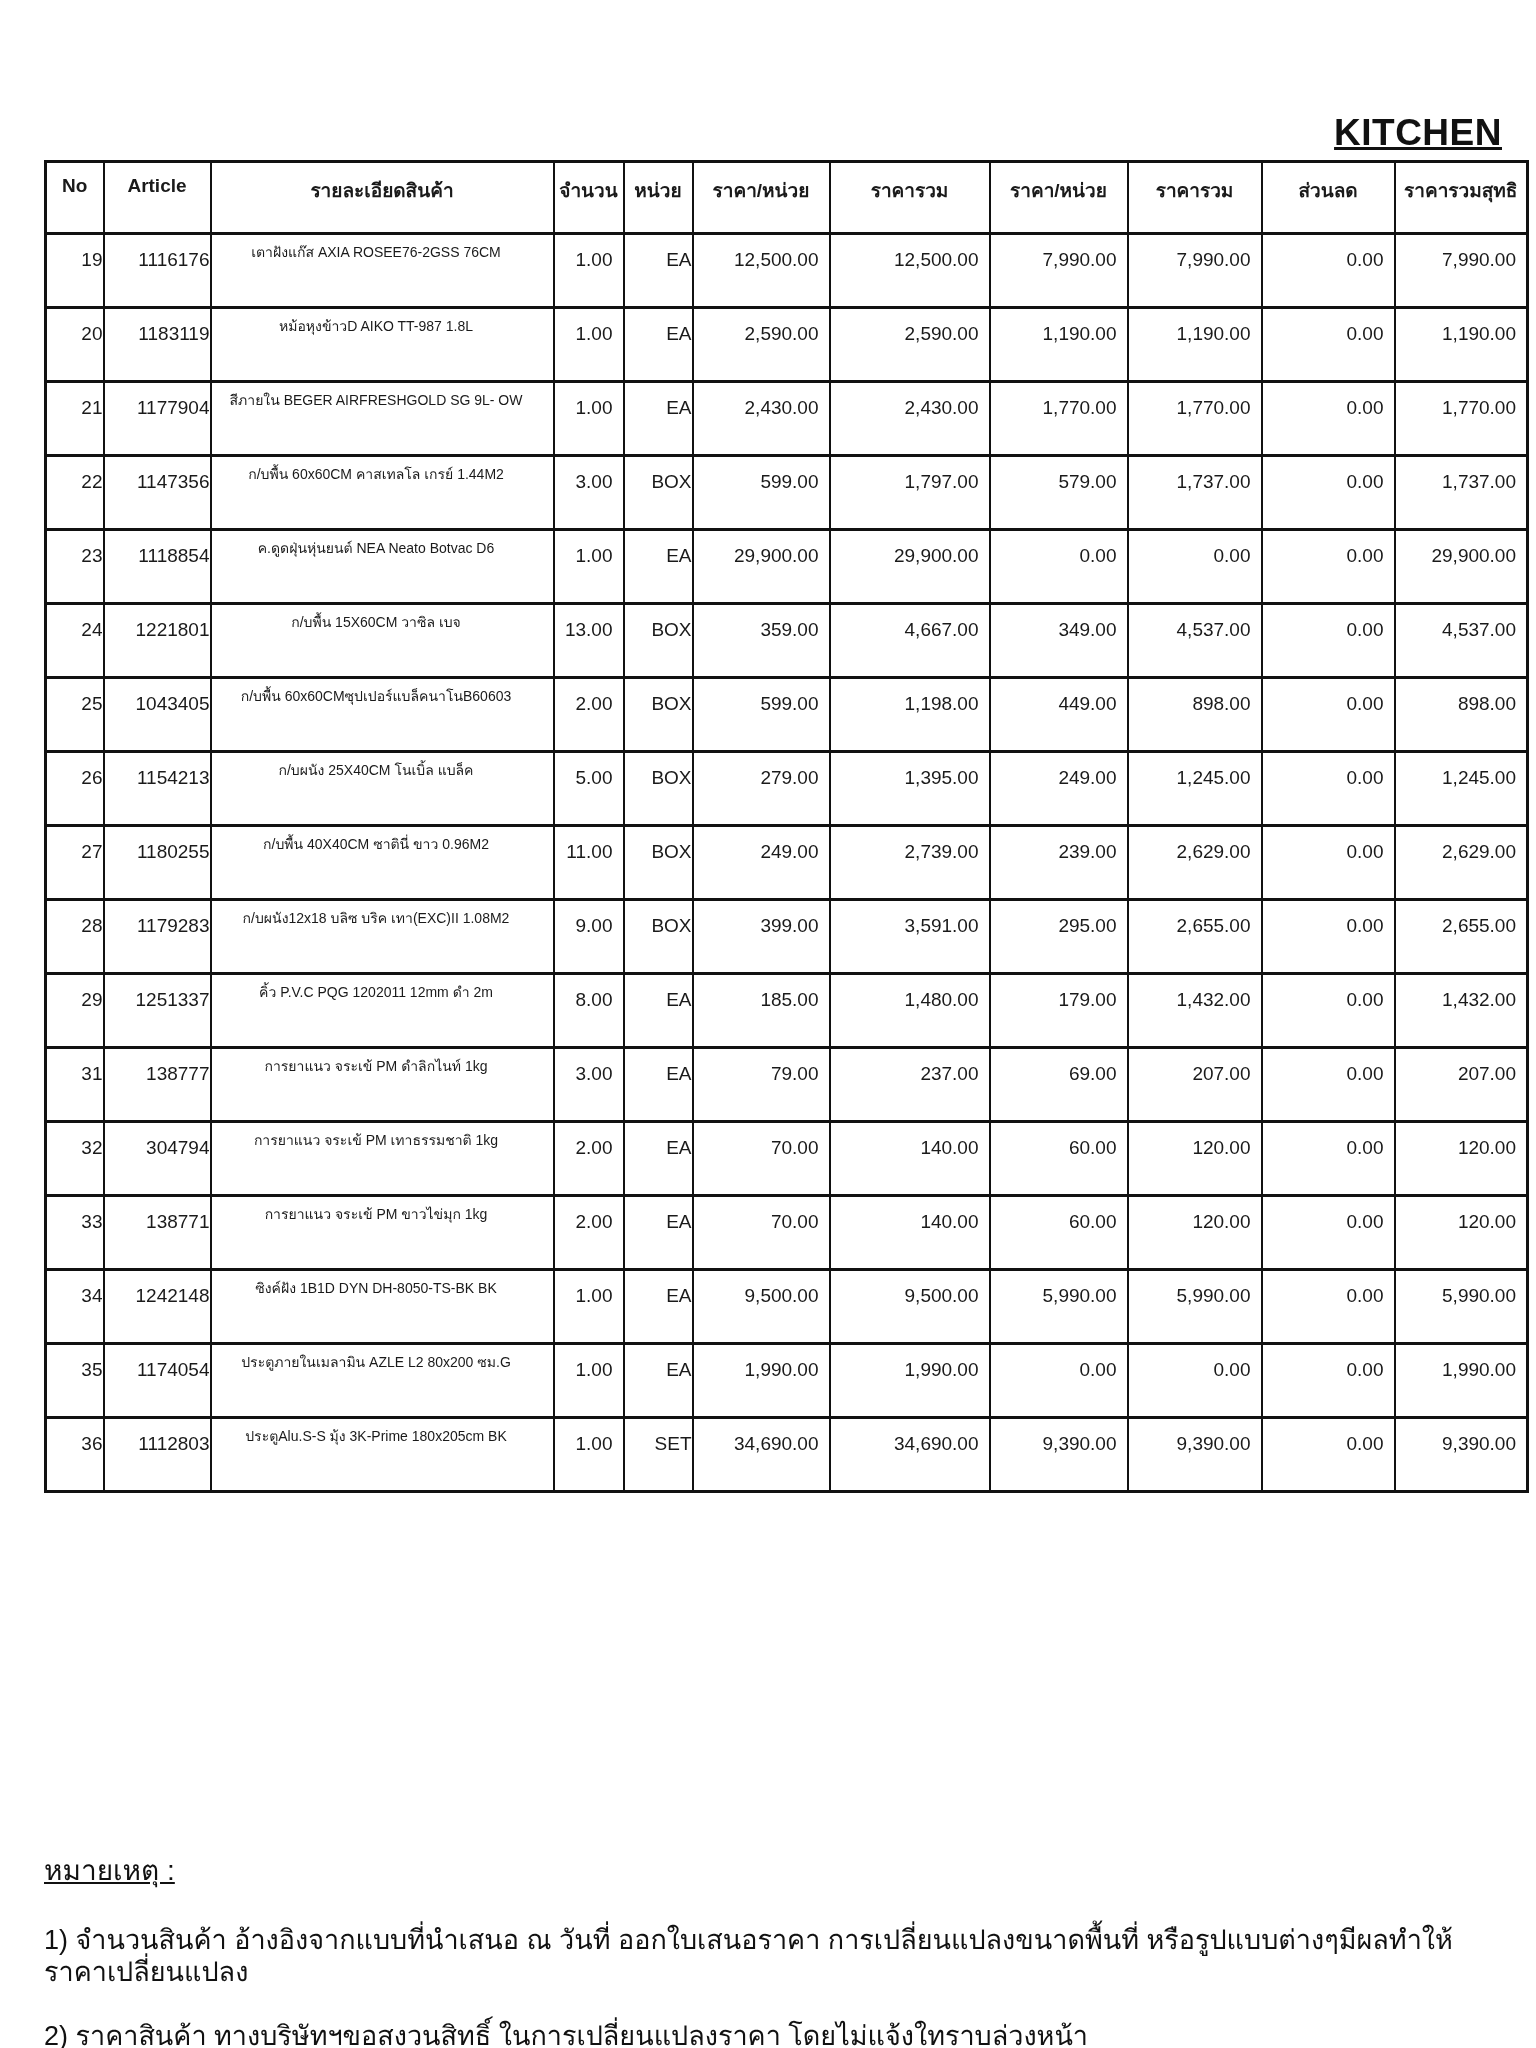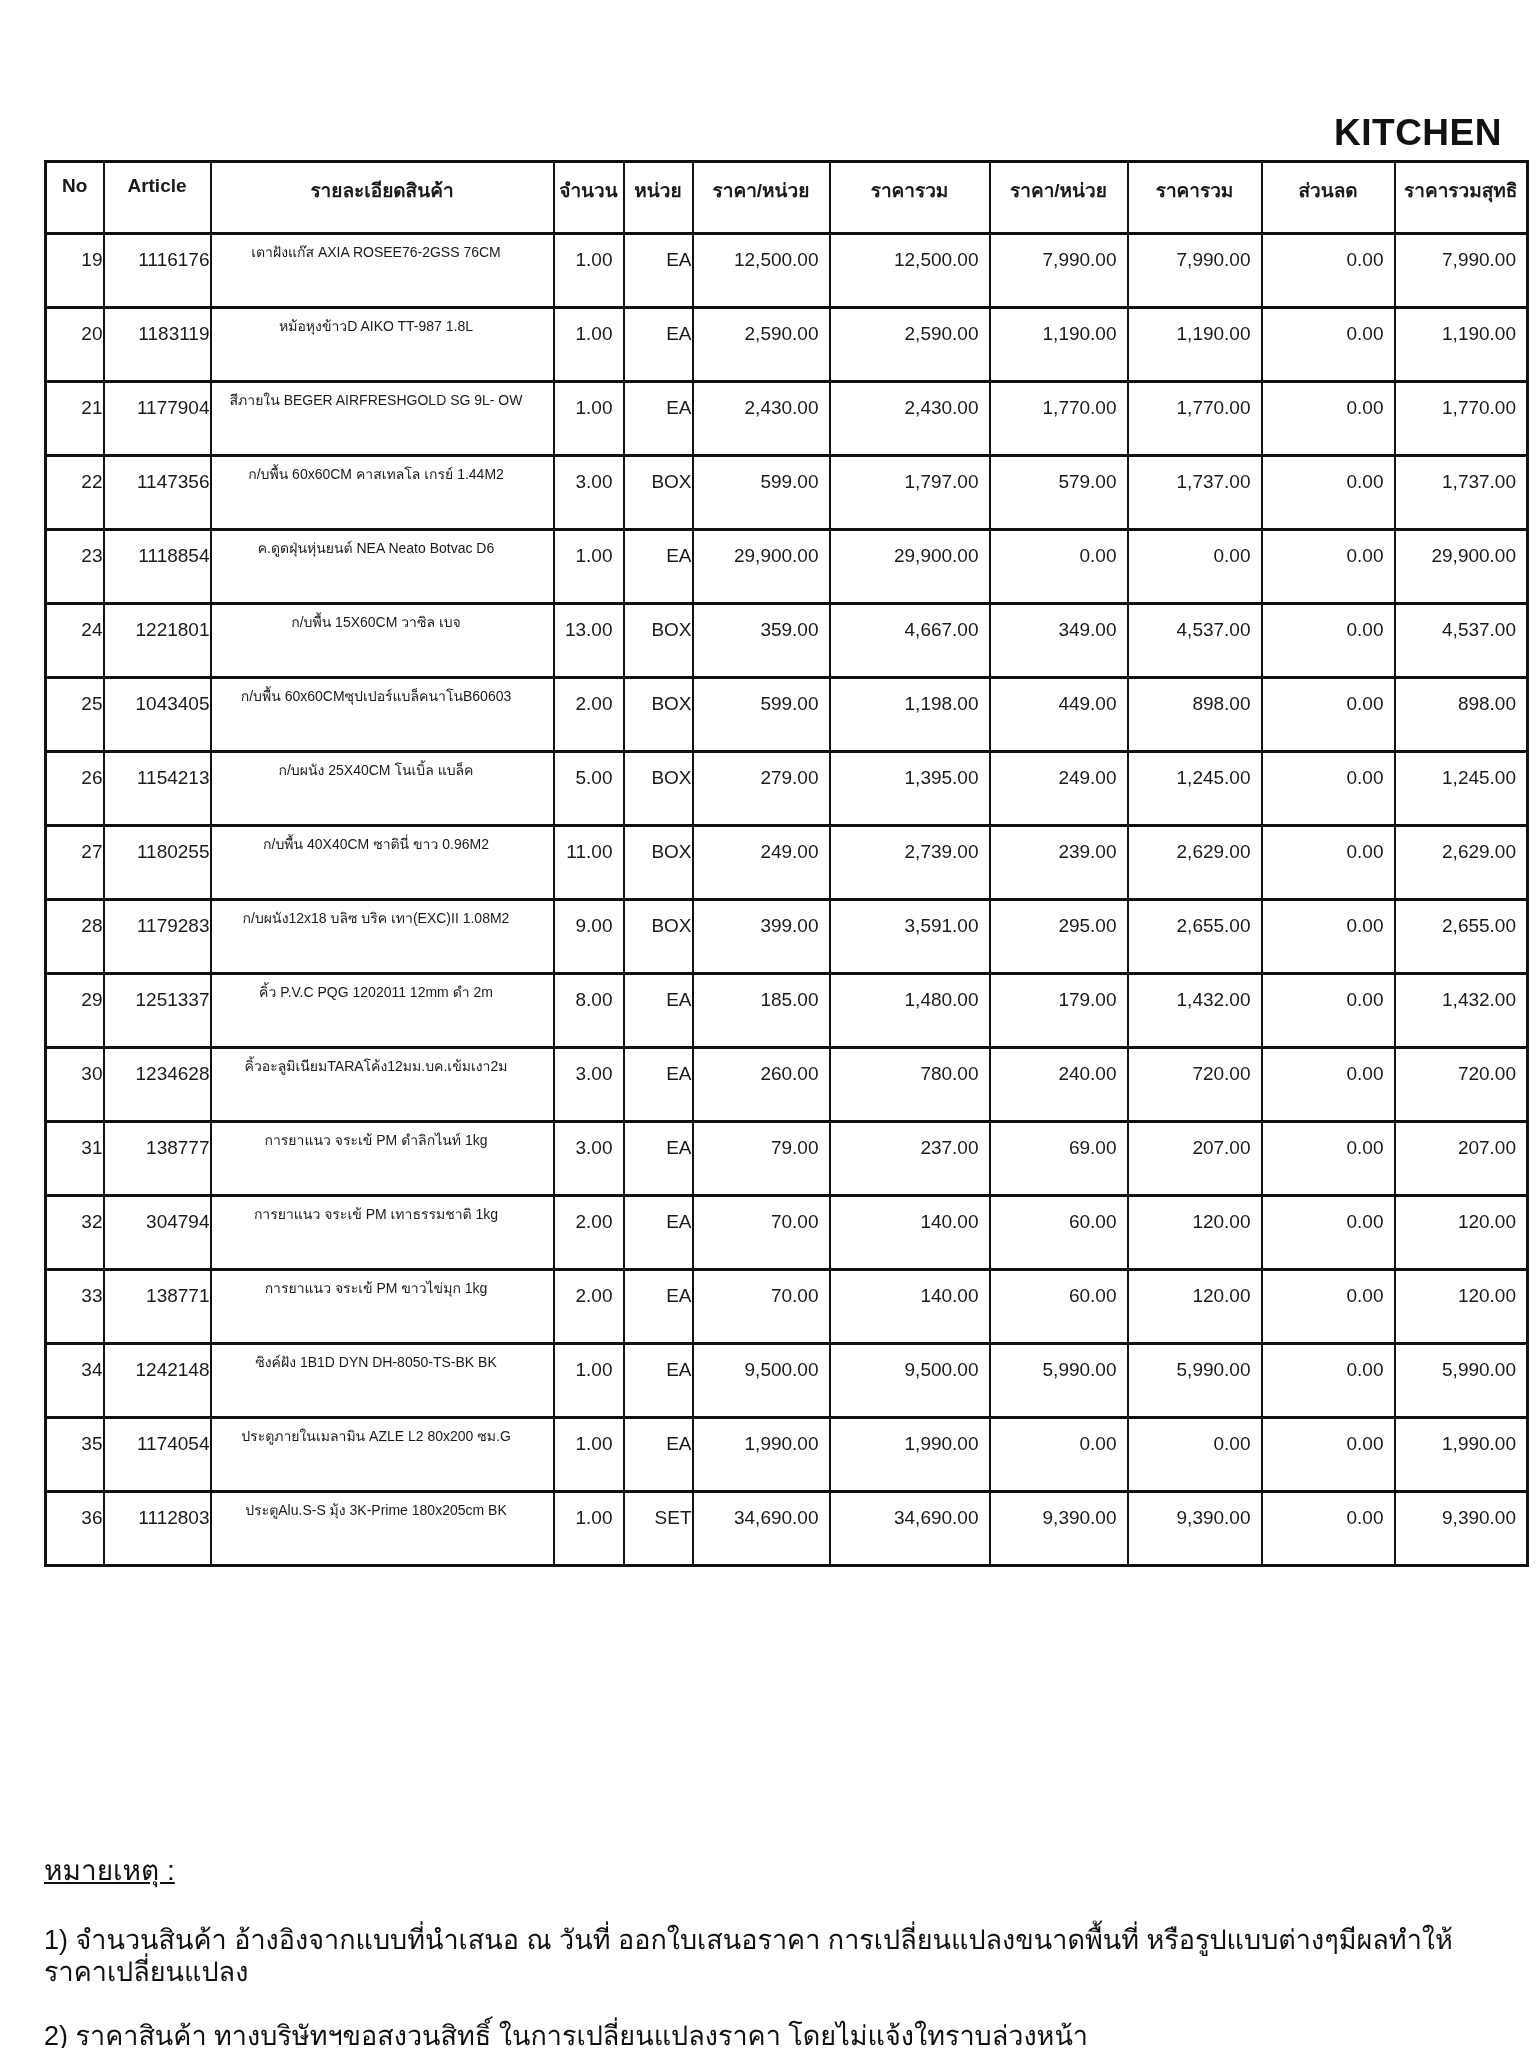--- a/index.html
+++ b/index.html
@@ -14,20 +14,21 @@
   .page { position: absolute; inset: 0; }
 
   .kitchen-title {
     position: absolute;
     top: 112px;
     right: 34px;
     font-size: 37px;
     font-weight: bold;
     letter-spacing: 0.5px;
     color: #111;
+    text-decoration: underline;
   }
 
   table.quote {
     position: absolute;
     top: 160px;
     left: 44px;
     width: 1484px;
     border-collapse: collapse;
     table-layout: fixed;
     border: 3px solid #111;
@@ -251,33 +252,20 @@
       <td class="c-num">8.00</td>
       <td class="c-center">EA</td>
       <td class="c-num">185.00</td>
       <td class="c-num">1,480.00</td>
       <td class="c-num">179.00</td>
       <td class="c-num">1,432.00</td>
       <td class="c-num">0.00</td>
       <td class="c-num">1,432.00</td>
     </tr>
 
-    <tr>
-      <td class="c-center">30</td>
-      <td class="c-center">1234628</td>
-      <td class="c-desc">คิ้วอะลูมิเนียมTARAโค้ง12มม.บค.เข้มเงา2ม</td>
-      <td class="c-num">3.00</td>
-      <td class="c-center">EA</td>
-      <td class="c-num">260.00</td>
-      <td class="c-num">780.00</td>
-      <td class="c-num">240.00</td>
-      <td class="c-num">720.00</td>
-      <td class="c-num">0.00</td>
-      <td class="c-num">720.00</td>
-    </tr>
 
     <tr>
       <td class="c-center">31</td>
       <td class="c-center">138777</td>
       <td class="c-desc">การยาแนว จระเข้ PM ดำลิกไนท์ 1kg</td>
       <td class="c-num">3.00</td>
       <td class="c-center">EA</td>
       <td class="c-num">79.00</td>
       <td class="c-num">237.00</td>
       <td class="c-num">69.00</td>

